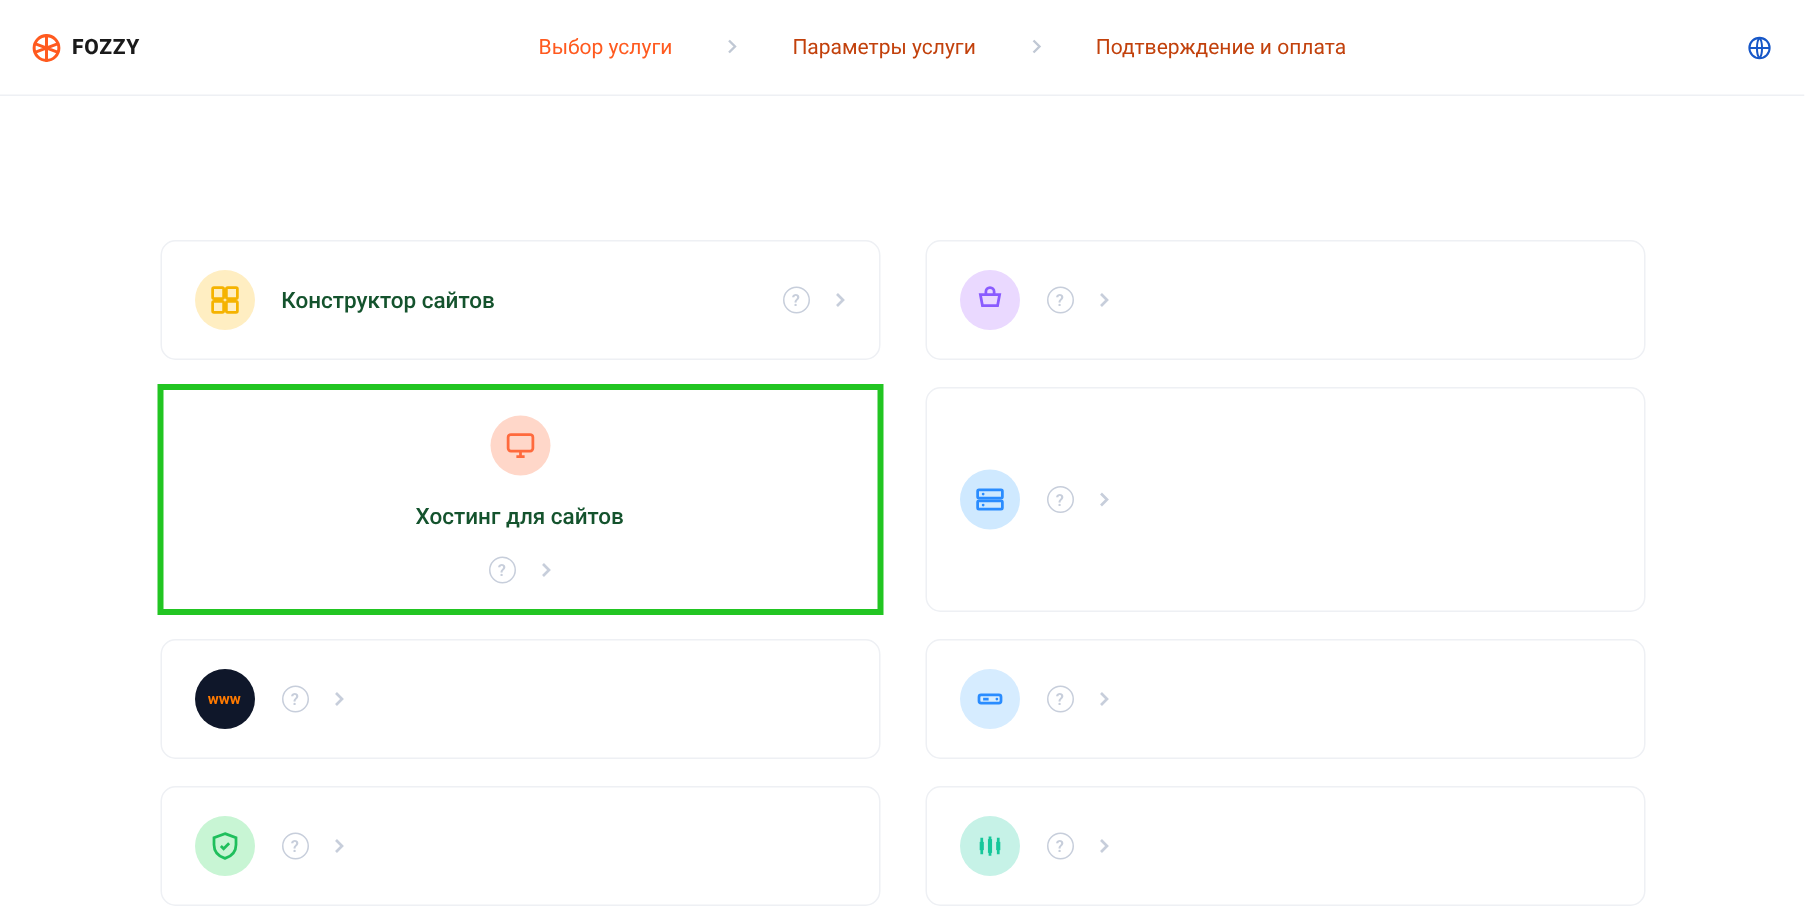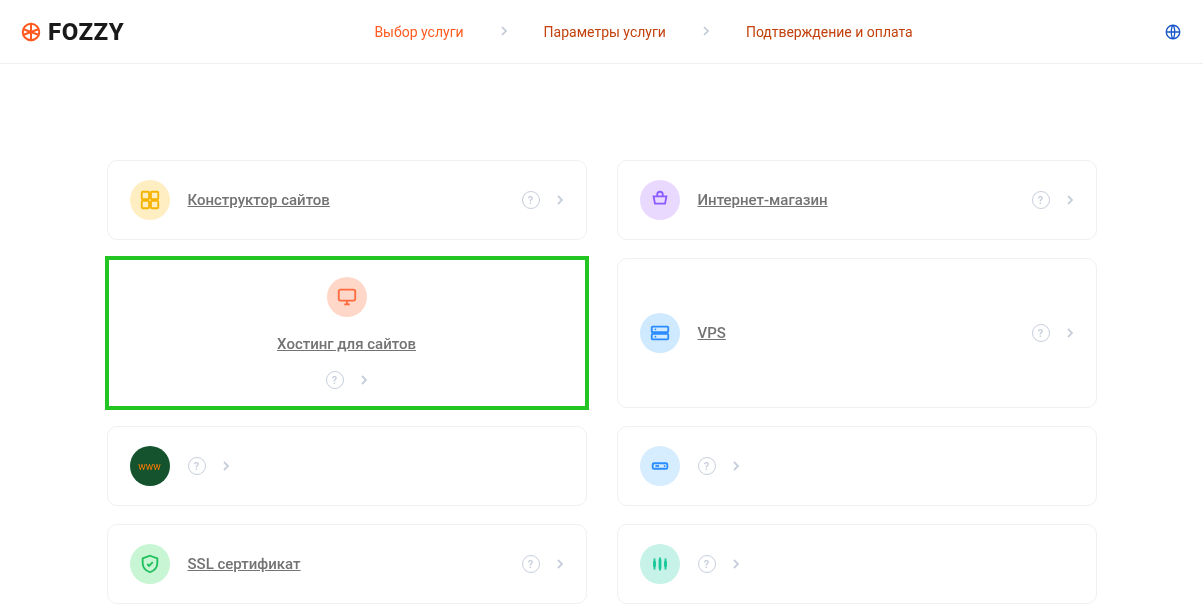--- a/index.html
+++ b/index.html
@@ -15,21 +15,21 @@
     height: 64px;
     padding: 0 20px;
     border-bottom: 1px solid #eef0f4;
     background: #fff;
   }
   .logo {
     display: flex;
     align-items: center;
     gap: 6px;
     font-weight: 800;
-    font-size: 24px;
+    font-size: 14px;
     letter-spacing: 0.5px;
     color: #1a1a1a;
   }
   .logo-mark {
     width: 22px;
     height: 22px;
     display: inline-flex;
     align-items: center;
     justify-content: center;
   }
@@ -86,22 +86,21 @@
     border-radius: 50%;
     display: inline-flex;
     align-items: center;
     justify-content: center;
     flex-shrink: 0;
   }
   .card-title {
     flex: 1;
     font-size: 15px;
     font-weight: 500;
-    color: #737373;
-    text-decoration: underline;
+    color: #14532d;
   }
   .card-actions {
     display: flex;
     align-items: center;
     gap: 16px;
   }
   .help-icon {
     width: 18px; height: 18px;
     border: 1.5px solid #c7cedb;
     border-radius: 50%;
@@ -116,21 +115,21 @@
   .chevron {
     color: #c7cedb;
     display: inline-flex;
     align-items: center;
     justify-content: center;
   }
 
   
   .bg-yellow  { background: #ffeec2; }
   .bg-peach   { background: #ffd7c9; }
-  .bg-cream   { background: #14532d; color: #ff7a00; font-size: 10px; font-weight: 400; }
+  .bg-cream   { background: #0f172a; color: #ff7a00; font-size: 10px; font-weight: 700; }
   .bg-mint    { background: #c8f5d4; }
   .bg-lilac   { background: #e4dcff; }
   .bg-purple2 { background: #ead9ff; }
   .bg-sky     { background: #cfe9ff; }
   .bg-sky2    { background: #d6ecff; }
   .bg-teal    { background: #c6f2e7; }
 </style>
 </head>
 <body>
 
@@ -186,21 +185,20 @@
             </svg>
           </span>
         </span>
       </div>
       <div class="card">
         <span class="icon-wrap bg-purple2">
           <svg width="22" height="22" viewBox="0 0 24 24">
             <use href="#cart-icon"></use>
           </svg>
         </span>
-        <span class="card-title">Интернет-магазин</span>
         <span class="card-actions">
           <span class="help-icon">?</span>
           <span class="chevron">
             <svg width="8" height="12" viewBox="0 0 8 12" fill="none" stroke="currentColor" stroke-width="1.8">
               <path d="M2 2l4 4-4 4"></path>
             </svg>
           </span>
         </span>
       </div>
       <div class="card highlight">
@@ -218,21 +216,20 @@
             </svg>
           </span>
         </span>
       </div>
       <div class="card">
         <span class="icon-wrap bg-sky">
           <svg width="22" height="22" viewBox="0 0 24 24">
             <use href="#server-icon"></use>
           </svg>
         </span>
-        <span class="card-title">VPS</span>
         <span class="card-actions">
           <span class="help-icon">?</span>
           <span class="chevron">
             <svg width="8" height="12" viewBox="0 0 8 12" fill="none" stroke="currentColor" stroke-width="1.8">
               <path d="M2 2l4 4-4 4"></path>
             </svg>
           </span>
         </span>
       </div>
       <div class="card">
@@ -260,21 +257,20 @@
             </svg>
           </span>
         </span>
       </div>
       <div class="card">
         <span class="icon-wrap bg-mint">
           <svg width="22" height="22" viewBox="0 0 24 24">
             <use href="#shield-icon"></use>
           </svg>
         </span>
-        <span class="card-title">SSL сертификат</span>
         <span class="card-actions">
           <span class="help-icon">?</span>
           <span class="chevron">
             <svg width="8" height="12" viewBox="0 0 8 12" fill="none" stroke="currentColor" stroke-width="1.8">
               <path d="M2 2l4 4-4 4"></path>
             </svg>
           </span>
         </span>
       </div>
       <div class="card">

